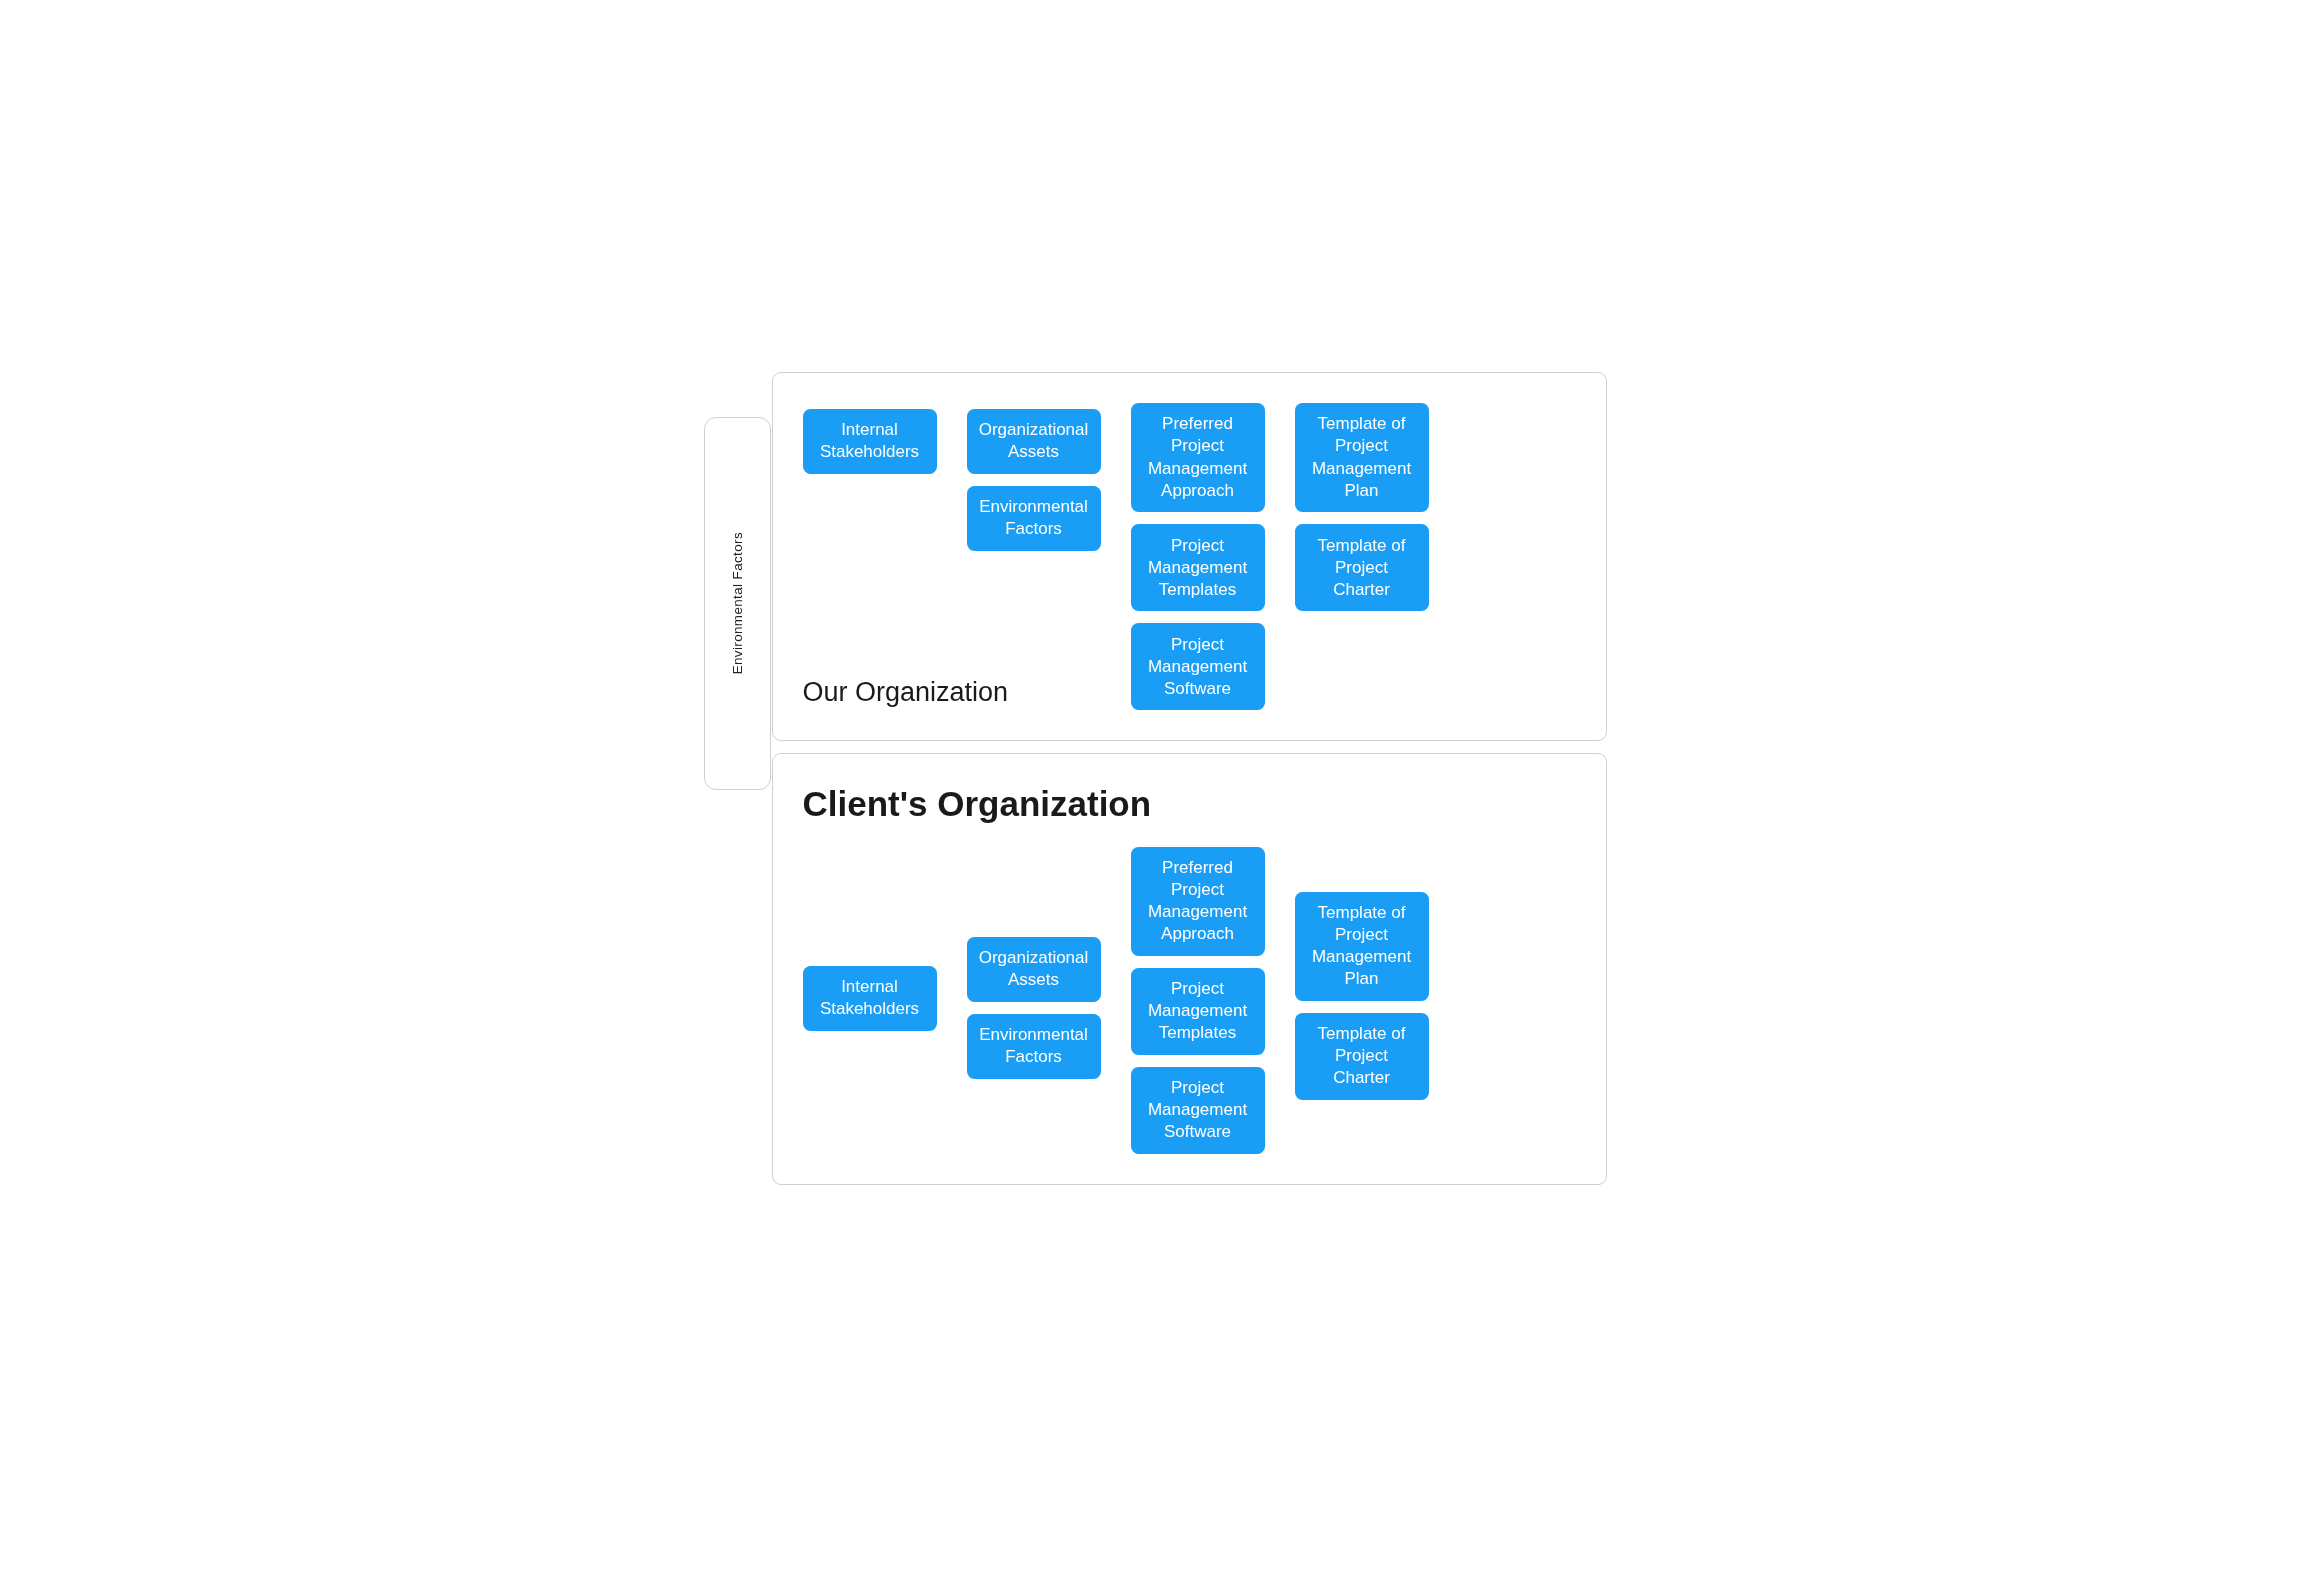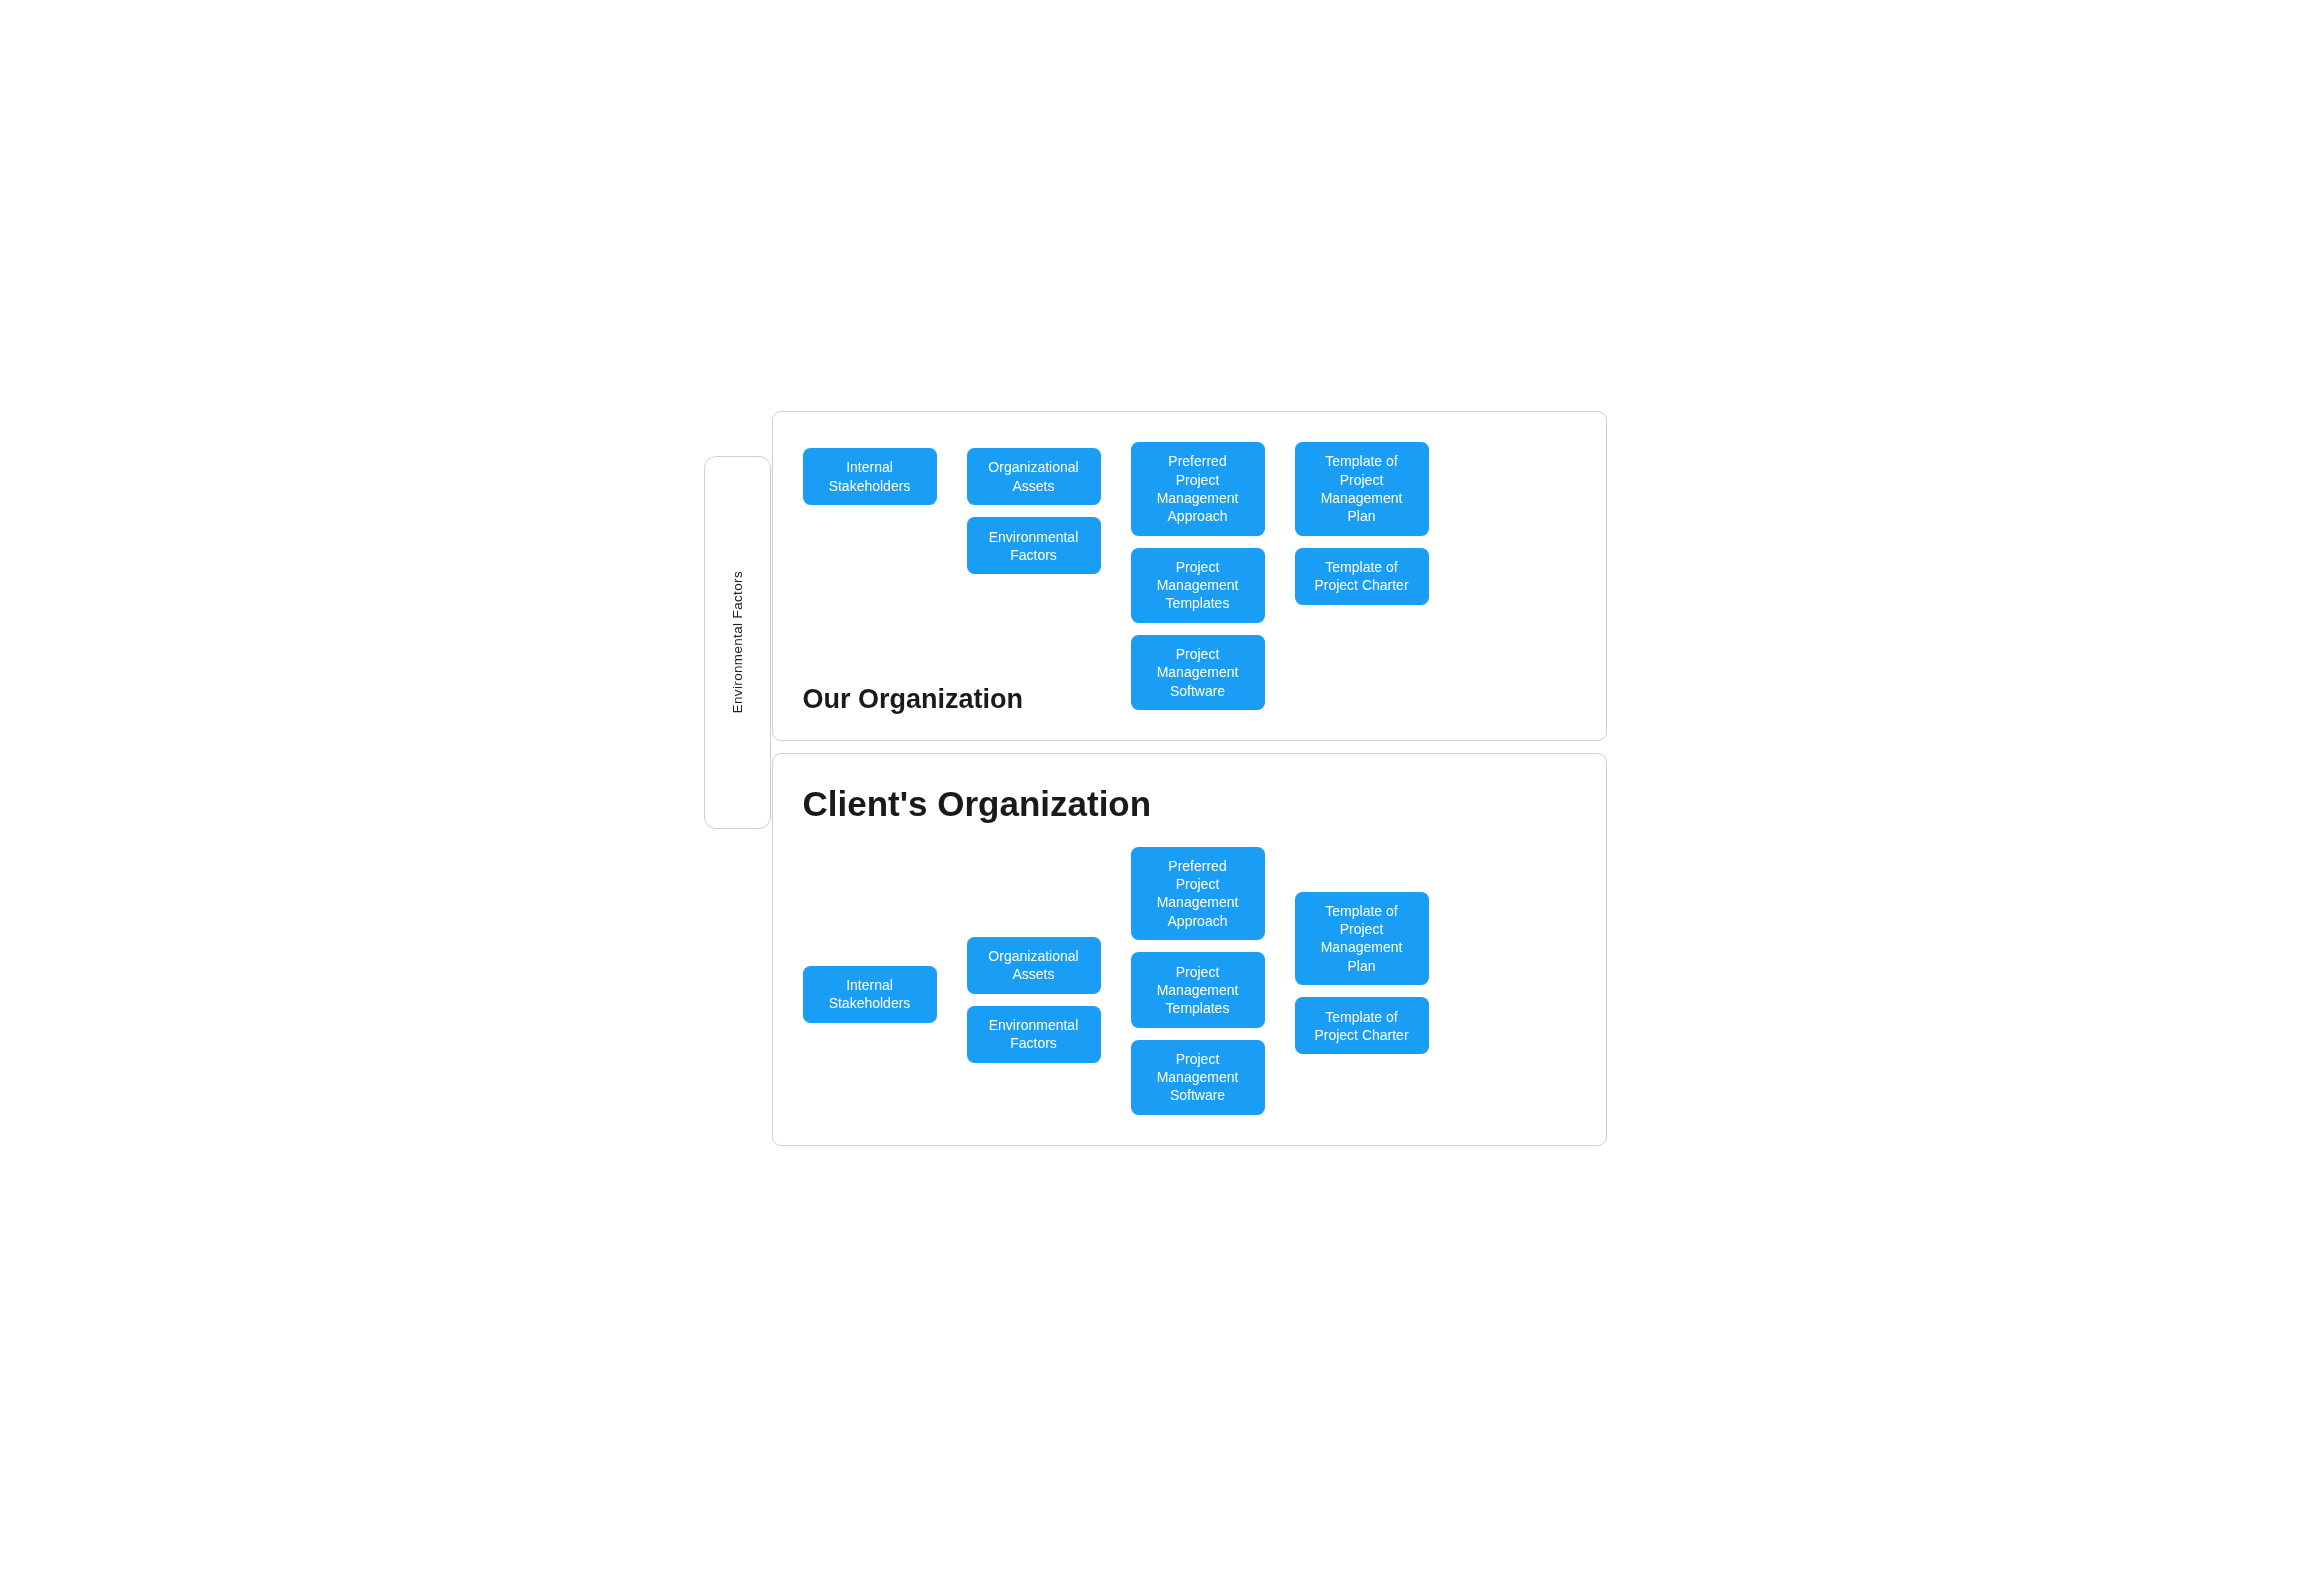--- a/index.html
+++ b/index.html
@@ -64,36 +64,36 @@
       border: 1.1px solid #d0d0d0;
       border-radius: 9px;
       padding: 22.4px 30px 30px 30px;
       background: #fff;
       position: relative;
       margin-bottom: 12px;
     }
 
     .section-title {
       font-size: 27px;
-      font-weight: 700;
+      font-weight: 400;
       color: #1a1a1a;
-      margin-bottom: 4px;
+      margin-bottom: 11px;
       position: absolute;
       bottom: 21px;
       left: 30px;
     }
 
     
     .blue-btn {
       background: #1a9ef5;
       color: #ffffff;
       border: none;
       border-radius: 7.5px;
       padding: 10.4px 15px;
-      font-size: 14px;
+      font-size: 17px;
       font-weight: 500;
       text-align: center;
       line-height: 1.3;
       cursor: default;
       display: flex;
       align-items: center;
       justify-content: center;
       min-width: 112px;
     }
 

